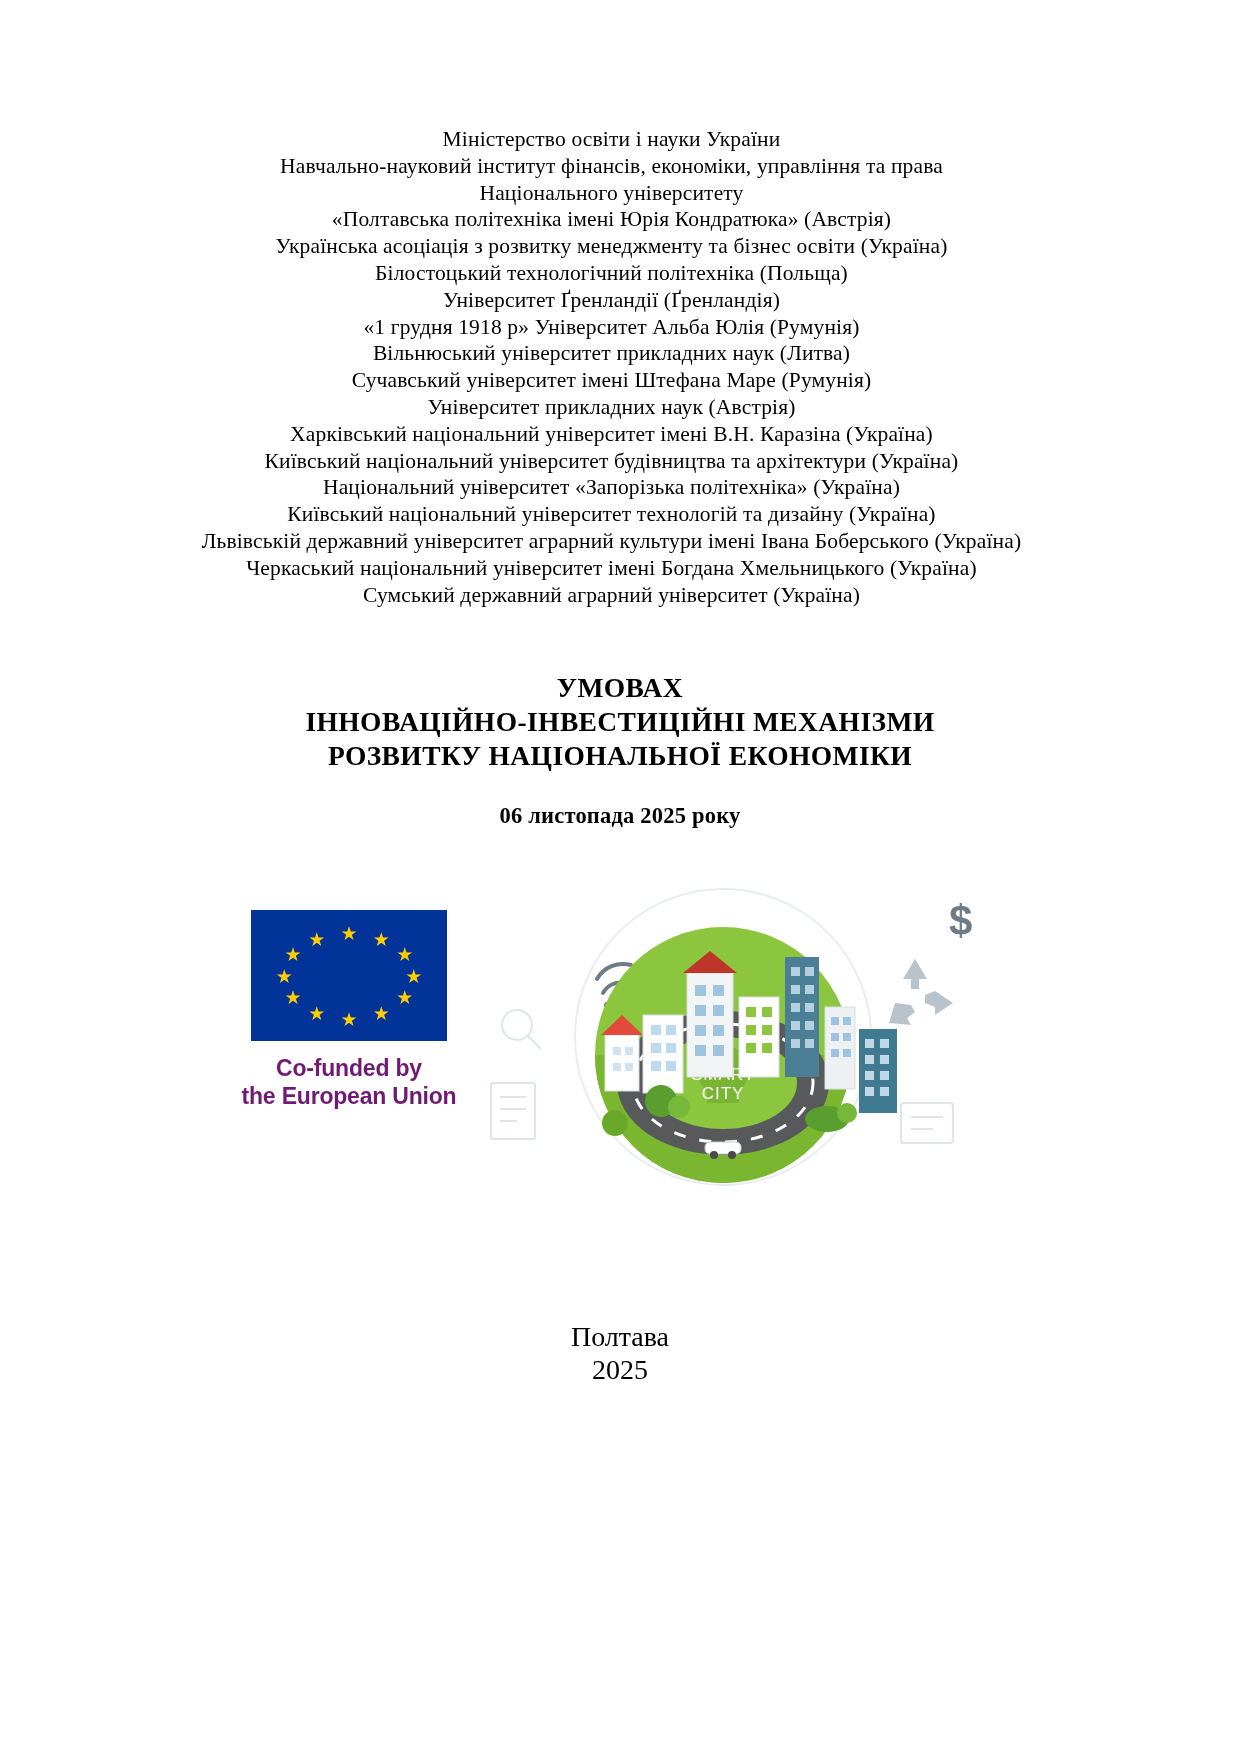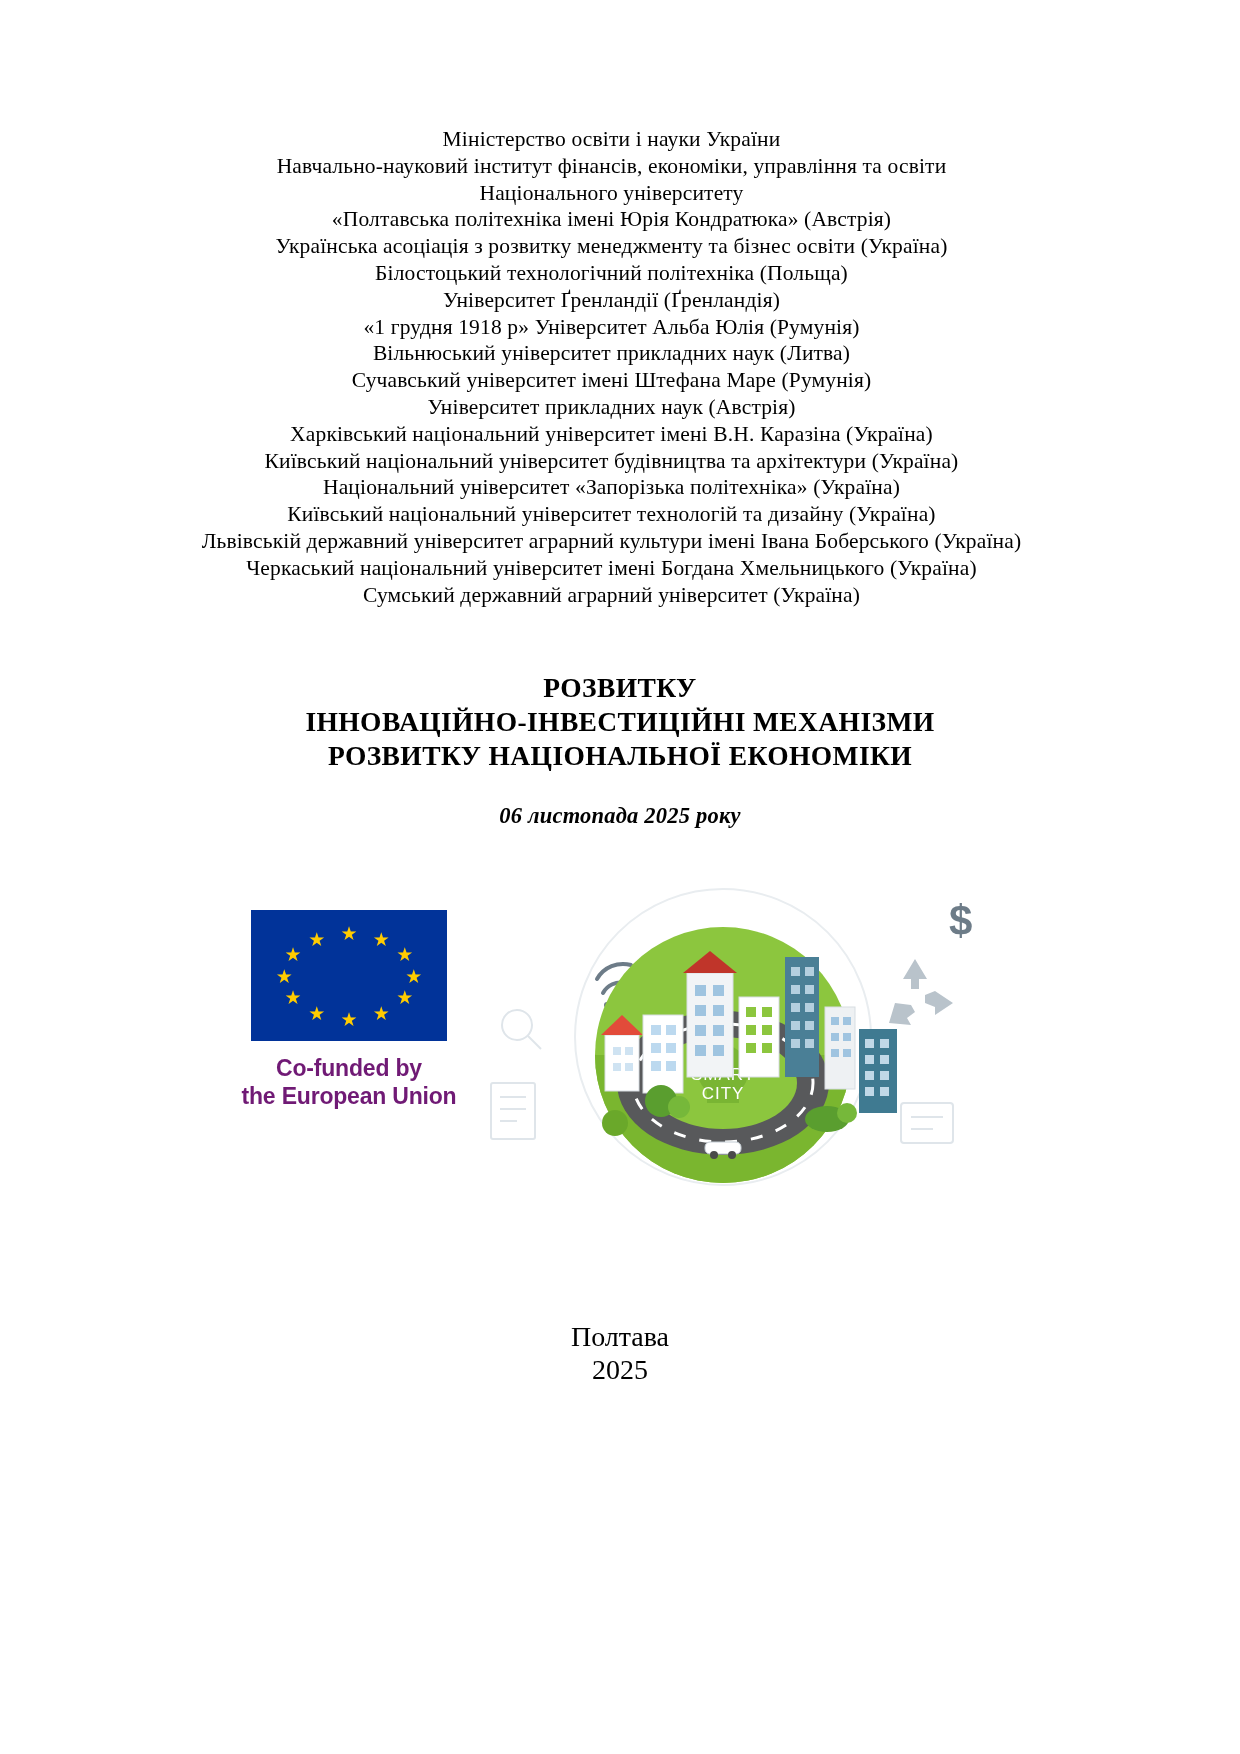--- a/index.html
+++ b/index.html
@@ -47,21 +47,20 @@
     line-height: 34px;
     letter-spacing: 0.4px;
     white-space: nowrap;
   }
   .date-line {
     margin-top: 30px;
     text-align: center;
     font-weight: bold;
     font-size: 22.5px;
     letter-spacing: 0.2px;
-    font-style: italic;
   }
 
   
   .logos {
     margin-top: 58px;
     height: 310px;
     position: relative;
   }
 
   
@@ -118,41 +117,41 @@
     line-height: 33px;
   }
 </style>
 </head>
 <body>
 
 <div class="page">
 
   <div class="orgs">
     <div class="org-line">Міністерство освіти і науки України</div>
-    <div class="org-line">Навчально-науковий інститут фінансів, економіки, управління та освіти</div>
+    <div class="org-line">Навчально-науковий інститут фінансів, економіки, управління та права</div>
     <div class="org-line">Національного університету</div>
     <div class="org-line">«Полтавська політехніка імені Юрія Кондратюка» (Австрія)</div>
     <div class="org-line">Українська асоціація з розвитку менеджменту та бізнес освіти (Україна)</div>
     <div class="org-line">Білостоцький технологічний політехніка (Польща)</div>
     <div class="org-line">Університет Ґренландії (Ґренландія)</div>
     <div class="org-line">«1 грудня 1918 р» Університет Альба Юлія (Румунія)</div>
     <div class="org-line">Вільнюський університет прикладних наук (Литва)</div>
     <div class="org-line">Сучавський університет імені Штефана Маре (Румунія)</div>
     <div class="org-line">Університет прикладних наук (Австрія)</div>
     <div class="org-line">Харківський національний університет імені В.Н. Каразіна (Україна)</div>
     <div class="org-line">Київський національний університет будівництва та архітектури (Україна)</div>
     <div class="org-line">Національний університет «Запорізька політехніка» (Україна)</div>
     <div class="org-line">Київський національний університет технологій та дизайну (Україна)</div>
     <div class="org-line">Львівській державний університет аграрний культури імені Івана Боберського (Україна)</div>
     <div class="org-line">Черкаський національний університет імені Богдана Хмельницького (Україна)</div>
     <div class="org-line">Сумський державний аграрний університет (Україна)</div>
   </div>
 
   <div class="title-block">
-    <div class="title-line">РОЗВИТКУ</div>
+    <div class="title-line">УМОВАХ</div>
     <div class="title-line">ІННОВАЦІЙНО-ІНВЕСТИЦІЙНІ МЕХАНІЗМИ</div>
     <div class="title-line">РОЗВИТКУ НАЦІОНАЛЬНОЇ ЕКОНОМІКИ</div>
   </div>
 
   <div class="date-line">06 листопада 2025 року</div>
 
   <div class="logos">
 
     <div class="eu-logo">
       <div class="eu-flag">

